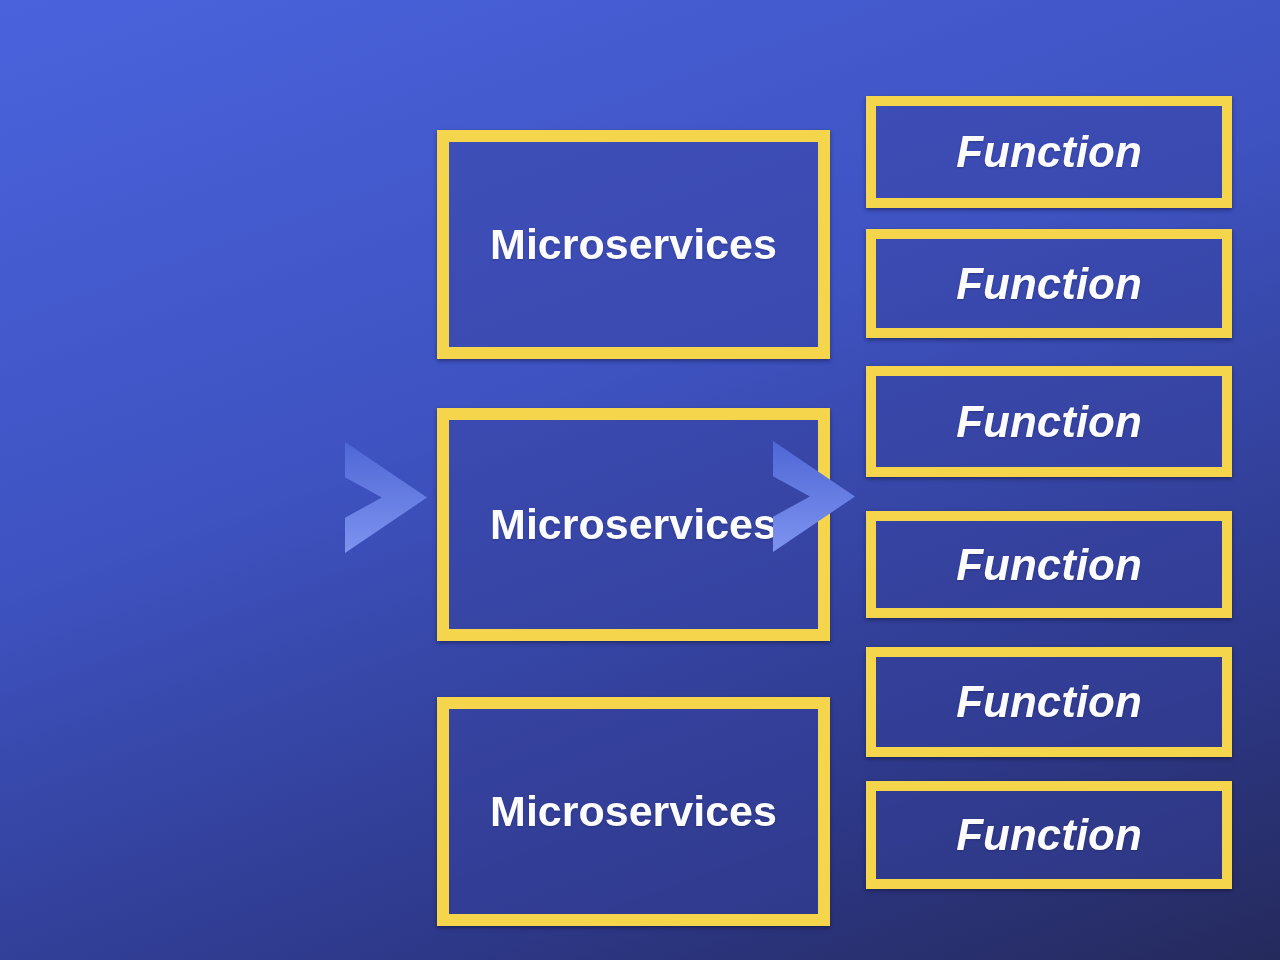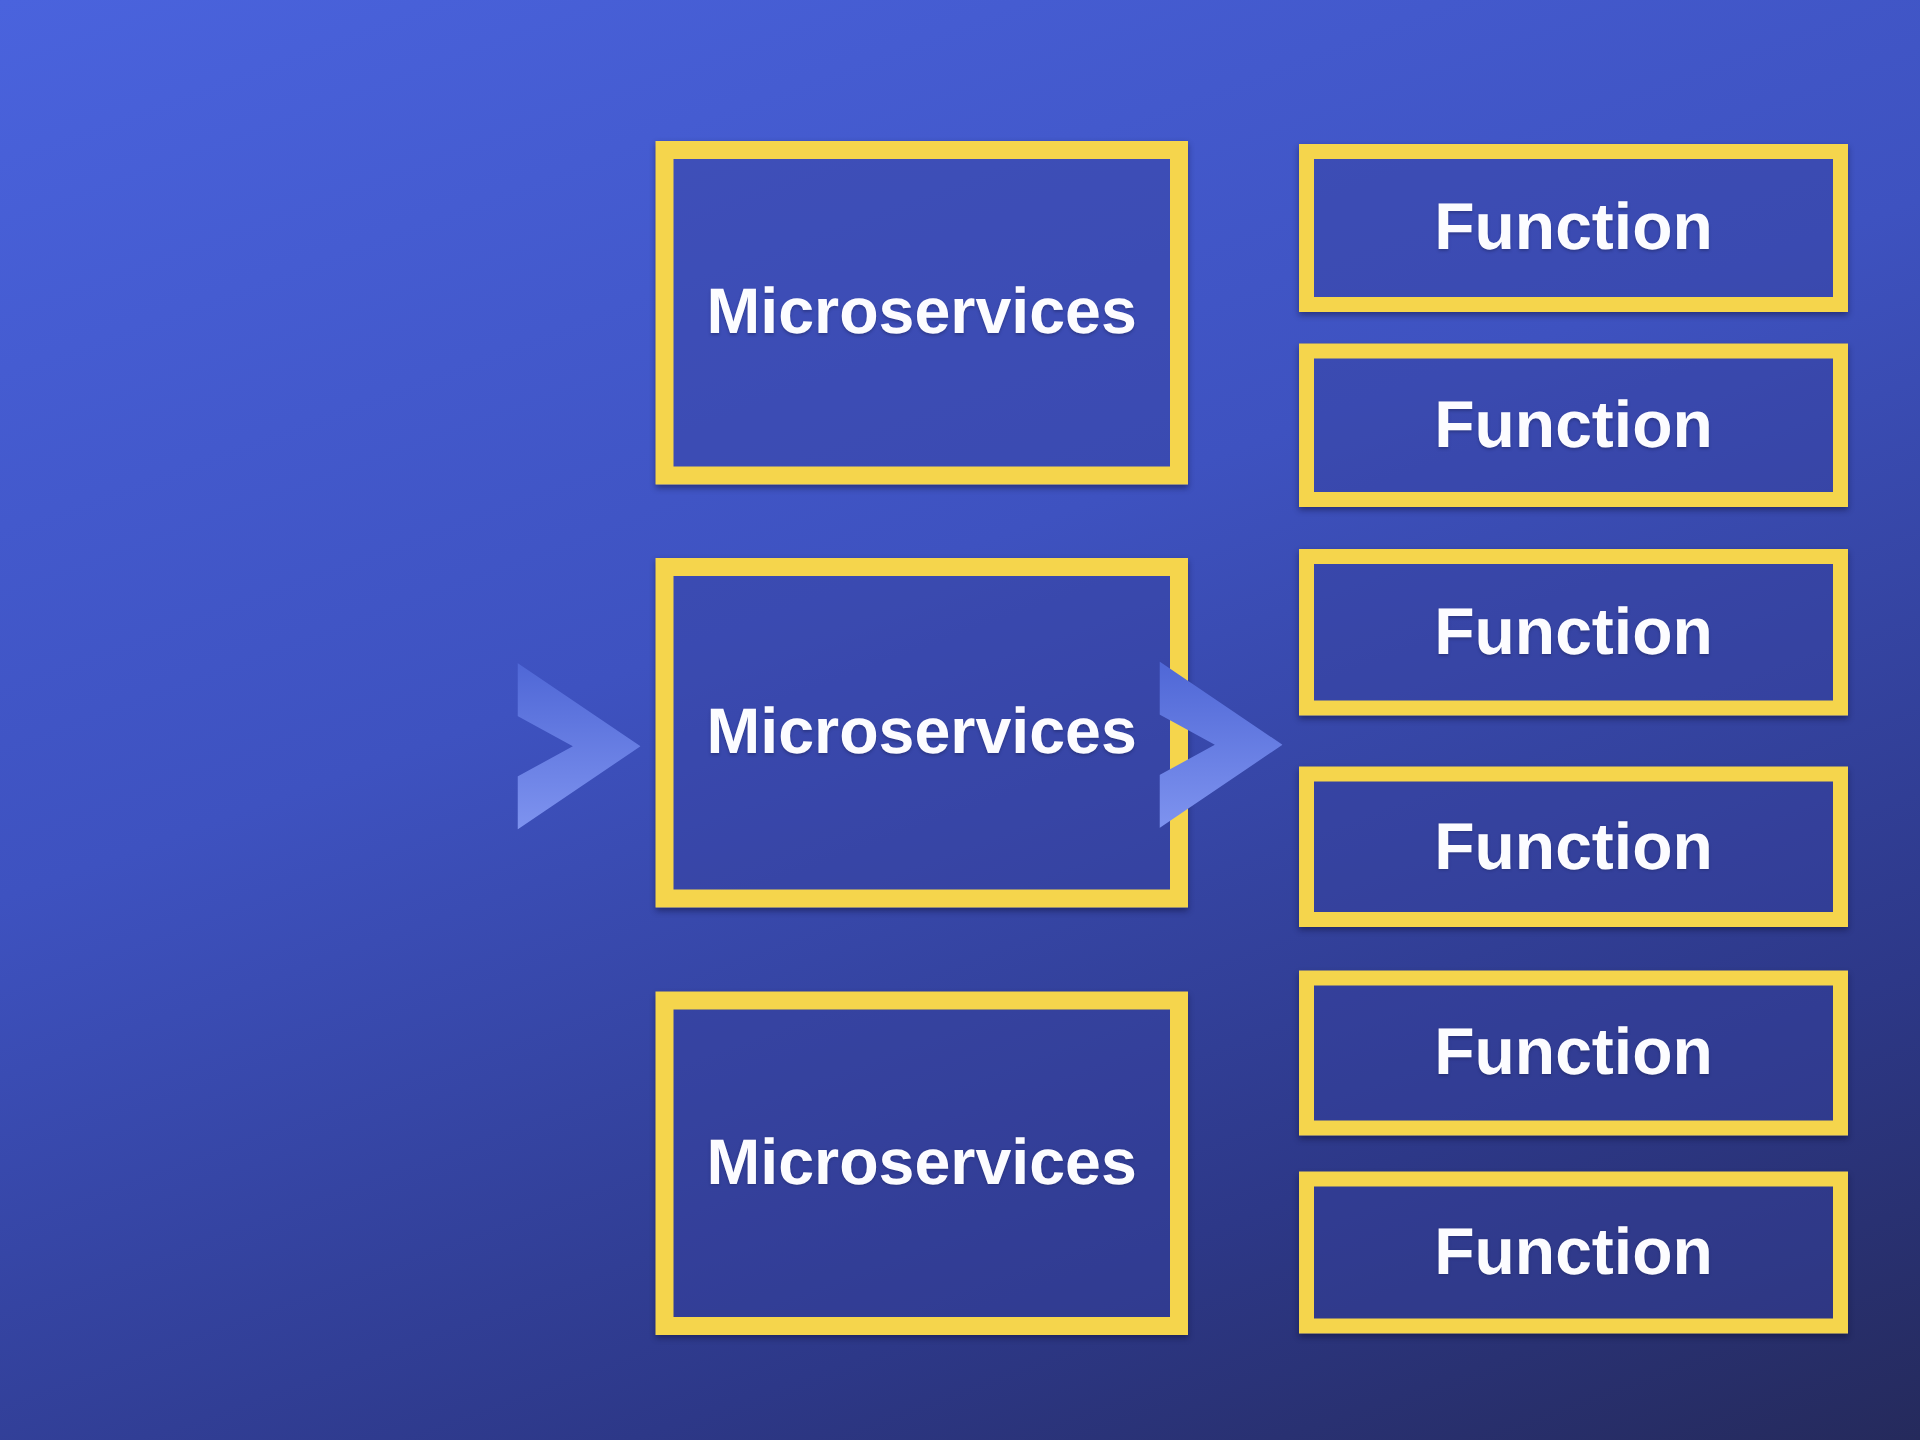--- a/index.html
+++ b/index.html
@@ -38,29 +38,29 @@
     width: 296px; height: 789px;
     border-width: 13px;
   }
   .monolith .label {
     font-size: 45px;
     line-height: 1.42;
     padding: 0 8px;
   }
 
   
-  .ms { left: 437px; width: 355px; }
+  .ms { left: 437px; width: 393px; margin-top: 36px; }
   .ms .label { font-size: 43px; }
   .ms-1 { top: 94px;  height: 229px; }
   .ms-2 { top: 372px; height: 233px; }
   .ms-3 { top: 661px; height: 229px; }
 
   
   .fn { left: 866px; width: 366px; border-width: 10px; }
-  .fn .label { font-size: 44px; }
+  .fn .label { font-size: 44px; font-style: italic; }
   .fn-1 { top: 96px;  height: 112px; }
   .fn-2 { top: 229px; height: 109px; }
   .fn-3 { top: 366px; height: 111px; }
   .fn-4 { top: 511px; height: 107px; }
   .fn-5 { top: 647px; height: 110px; }
   .fn-6 { top: 781px; height: 108px; }
 
   
   .chevron {
     position: absolute;

